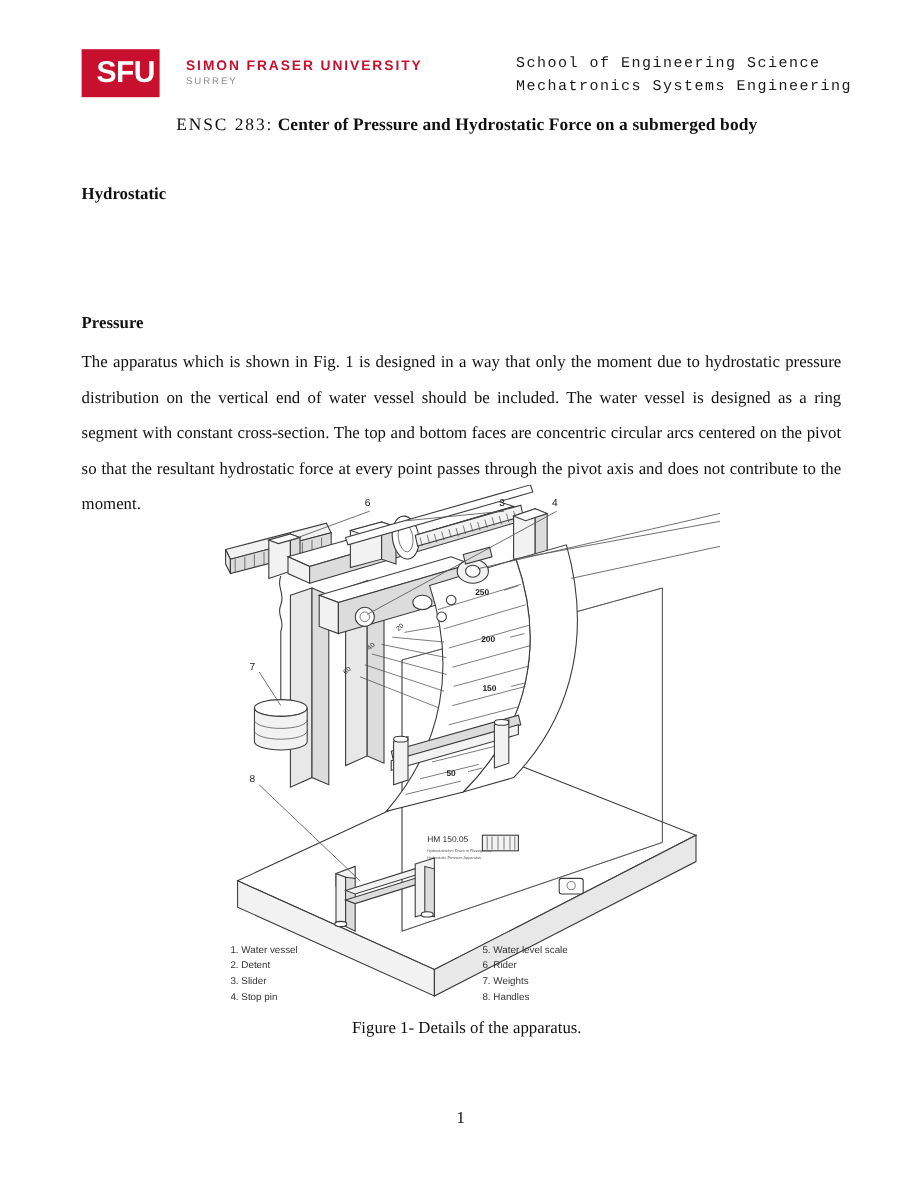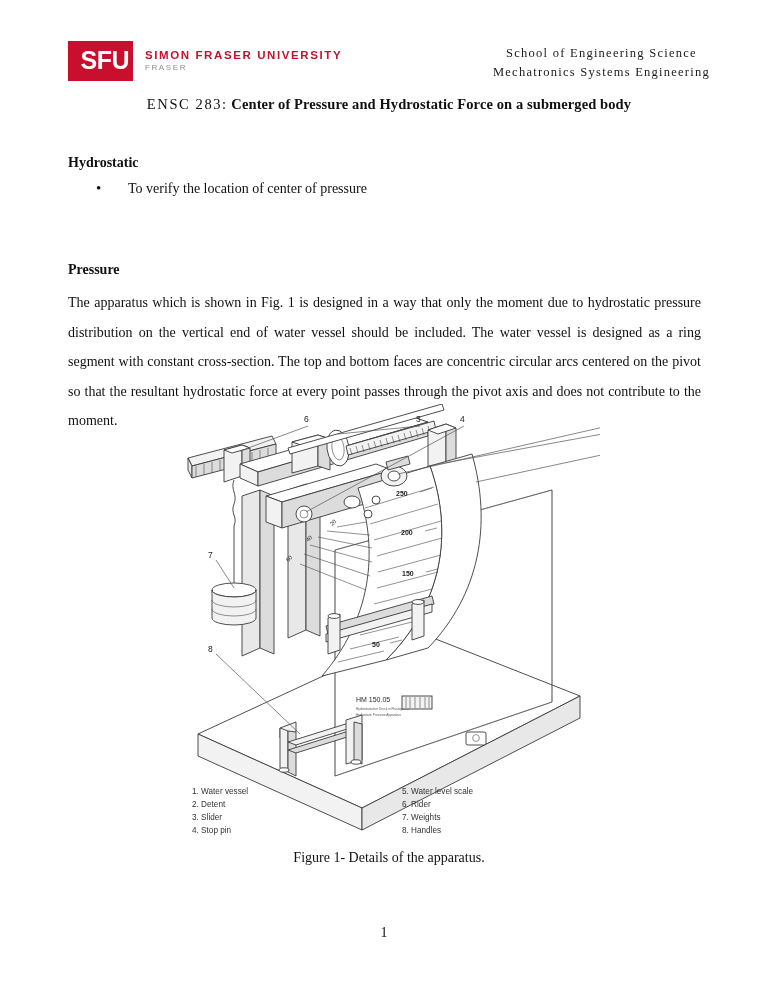--- a/index.html
+++ b/index.html
@@ -51,21 +51,21 @@
   .logo-sfu {
     font-family: "Liberation Sans", sans-serif;
     font-weight: bold;
     font-size: 25px;
     letter-spacing: -0.5px;
     color: #ffffff;
     line-height: 1;
     padding-bottom: 2px;
   }
   .logo-text {
-    margin-left: 12px;
+    margin-left: 22px;
     line-height: 1.05;
   }
   .logo-univ {
     font-family: "Liberation Sans", sans-serif;
     font-weight: bold;
     font-size: 11.5px;
     letter-spacing: 1.6px;
     color: #c8102e;
     white-space: nowrap;
   }
@@ -73,22 +73,22 @@
     font-family: "Liberation Sans", sans-serif;
     font-size: 8px;
     letter-spacing: 1.6px;
     color: #8c8c8c;
     margin-top: 3px;
   }
   .header-right {
     position: absolute;
     right: 0;
     top: 4px;
-    text-align: center;
-    font-family: Liberation Serif, serif;
+    text-align: left;
+    font-family: Liberation Mono, monospace;
     font-size: 12.5px;
     letter-spacing: 1.25px;
     line-height: 1.55;
     color: #1a1a1a;
     white-space: nowrap;
   }
 
   
   .doc-title {
     position: absolute;
@@ -190,36 +190,35 @@
 
 <div class="page">
 
   <div class="header">
     <div class="logo-wrap">
       <div class="logo-box">
         <span class="logo-sfu">SFU</span>
       </div>
       <div class="logo-text">
         <div class="logo-univ">SIMON FRASER UNIVERSITY</div>
-        <div class="logo-campus">FRASER</div>
+        <div class="logo-campus">SURREY</div>
       </div>
     </div>
     <div class="header-right">
       <div>School of Engineering Science</div>
       <div>Mechatronics Systems Engineering</div>
     </div>
   </div>
 
   <div class="doc-title">
     <span class="course-code">ENSC 283:</span><span> </span><span class="title-main">Center of Pressure and Hydrostatic Force on a submerged body</span>
   </div>
 
   <div class="section-head" id="objectives-head">Hydrostatic</div>
   <ul class="bullets">
-    <li>To verify the location of center of pressure</li>
   </ul>
 
   <div class="section-head" id="apparatus-head">Pressure</div>
   <p class="apparatus-para">The apparatus which is shown in Fig. 1 is designed in a way that only the moment due to hydrostatic pressure distribution on the vertical end of water vessel should be included. The water vessel is designed as a ring segment with constant cross-section. The top and bottom faces are concentric circular arcs centered on the pivot so that the resultant hydrostatic force at every point passes through the pivot axis and does not contribute to the moment.</p>
 
   <div class="figure-area">
     <svg class="figure-svg" width="420" height="440" viewBox="0 0 420 440" xmlns="http://www.w3.org/2000/svg">
       <defs>
         <style>
           .ln   { fill:none; stroke:#3a3a3a; stroke-width:0.9; stroke-linejoin:round; }

